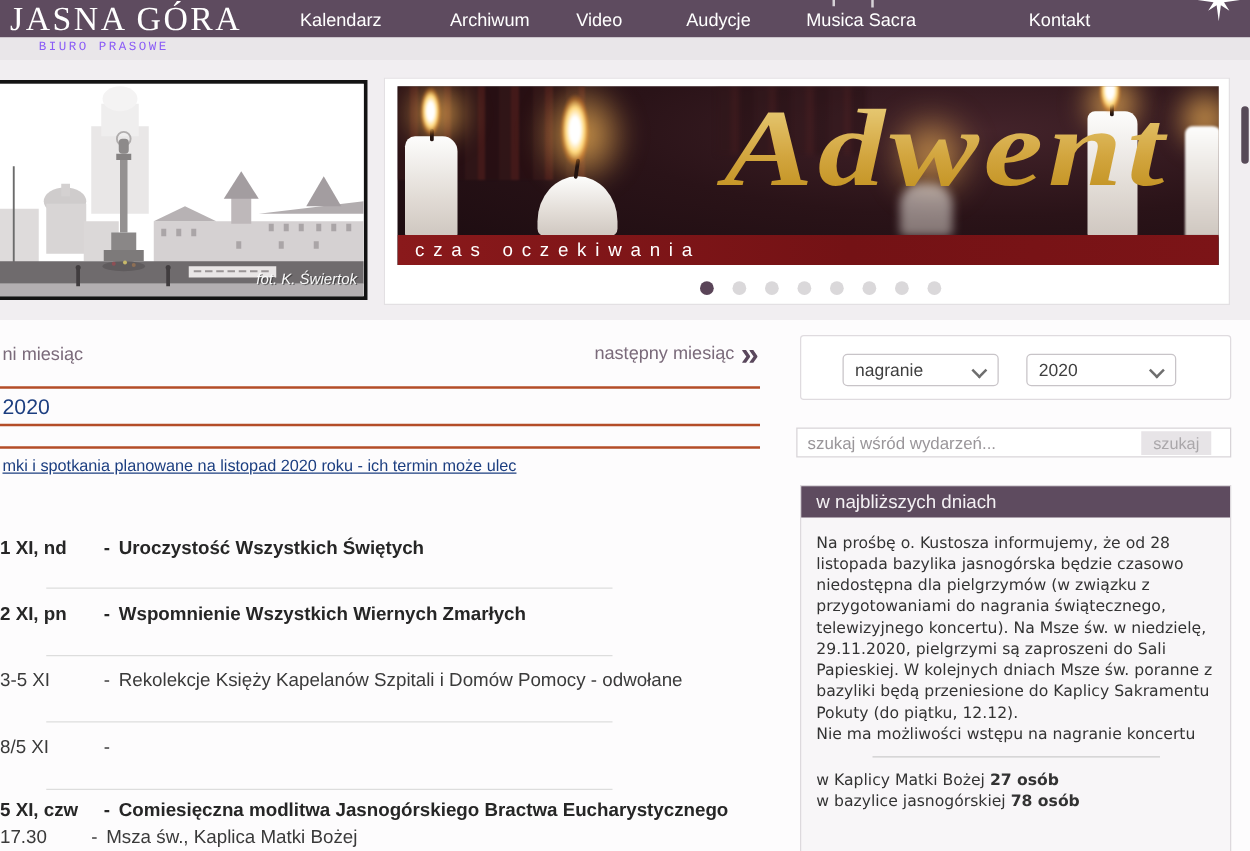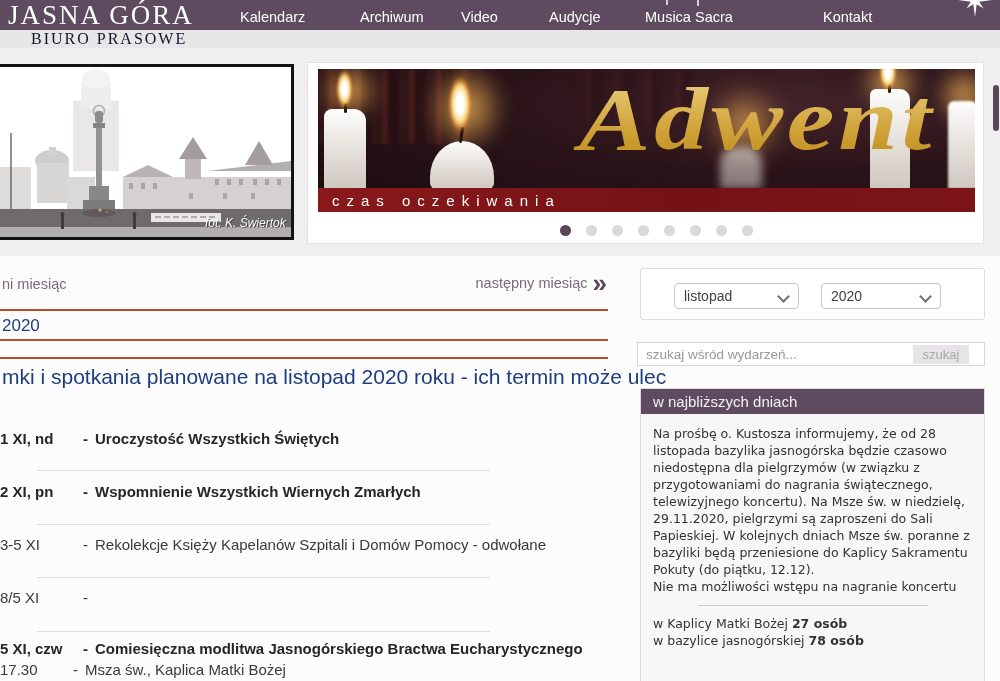--- a/index.html
+++ b/index.html
@@ -5,22 +5,22 @@
   html,body{margin:0;padding:0;background:#fff;}
   #screen{position:relative;width:1000px;height:681px;overflow:hidden;background:#fdfcfd;
           font-family:"Liberation Sans",sans-serif;}
 
   
   .topbar{position:absolute;left:0;top:0;width:1000px;height:30px;background:#5e4b5f;}
   .substrip{position:absolute;left:0;top:30px;width:1000px;height:18px;background:#e9e6e9;}
   .band{position:absolute;left:0;top:48px;width:1000px;height:208px;background:#f1eef1;}
   .logo-title{position:absolute;left:8px;top:0px;color:#fff;font-family:"Liberation Serif",serif;
               font-size:27px;letter-spacing:2px;line-height:30px;white-space:nowrap;}
-  .logo-sub{position:absolute;left:31px;top:29px;color:#0f172a;font-family:Liberation Serif, serif;
-            font-size:16px;letter-spacing:2px;line-height:19px;white-space:nowrap;}
+  .logo-sub{position:absolute;left:31px;top:29px;color:#8b5cf6;font-family:Liberation Mono, monospace;
+            font-size:10px;letter-spacing:2px;line-height:19px;white-space:nowrap;}
   .nav-item{position:absolute;top:9px;color:#fff;font-size:14.5px;cursor:pointer;white-space:nowrap;}
   .frag{position:absolute;top:0;width:2px;height:5px;background:rgba(255,255,255,.75);}
   .star{position:absolute;left:957px;top:-18px;}
 
   
   .scroll-thumb{position:absolute;left:993px;top:85px;width:6px;height:46px;background:#574a58;border-radius:3px;}
 
   
   .photo{position:absolute;left:-20px;top:64px;width:314px;height:176px;border:3px solid #131313;
          box-sizing:border-box;background:#fff;}
@@ -53,21 +53,21 @@
   .dots{position:absolute;left:0;right:0;bottom:7px;display:flex;justify-content:center;gap:15px;padding-left:22px;}
   .dot{width:11px;height:11px;border-radius:50%;background:#dad8da;cursor:pointer;}
   .dot.active{background:#5a4458;}
 
   
   .mnav{position:absolute;font-size:14.5px;color:#7a6a7a;cursor:pointer;}
   .mnav-next{display:flex;align-items:center;}
   .arrow{font-size:26px;line-height:16px;color:#5a475c;font-weight:bold;margin-left:5px;}
   .redline{position:absolute;left:0;width:608px;height:2px;background:#b44d28;}
   .cal-title{position:absolute;left:2px;font-size:17px;color:#1c3e80;white-space:nowrap;}
-  .cal-intro{position:absolute;left:2px;font-size:21px;color:#1c3e80;white-space:nowrap;}
+  .cal-intro{position:absolute;left:2px;font-size:13px;color:#1c3e80;white-space:nowrap;text-decoration:underline;}
   .event{position:absolute;left:0;width:610px;display:flex;font-size:15px;color:#3a3a3a;}
   .event .date{width:76px;white-space:nowrap;flex:none;}
   .event .dash{margin:0 7px;flex:none;}
   .event .desc{white-space:nowrap;}
   .event.bold{font-weight:bold;color:#262626;}
   .event.sub .date{width:66px;}
   .esep{position:absolute;left:37px;width:453px;height:1px;background:#ddd;}
 
   
   .sel-panel{position:absolute;left:640px;top:268px;width:345px;height:52px;background:#fff;
@@ -259,21 +259,21 @@
     <span class="desc">Comiesięczna modlitwa Jasnogórskiego Bractwa Eucharystycznego</span>
   </div>
   <div class="event sub" style="top:661px;">
     <span class="date">17.30</span>
     <span class="dash">-</span>
     <span class="desc">Msza św., Kaplica Matki Bożej</span>
   </div>
 
   <div class="sel-panel">
     <div class="select" style="left:33px;width:125px;">
-      <span>listopad</span>
+      <span>nagranie</span>
       <span class="chev"></span>
     </div>
     <div class="select" style="left:180px;width:120px;">
       <span>2020</span>
       <span class="chev"></span>
     </div>
   </div>
 
   <input class="search" type="text" placeholder="szukaj wśród wydarzeń..." style="">
   <div class="search-btn">szukaj</div>

